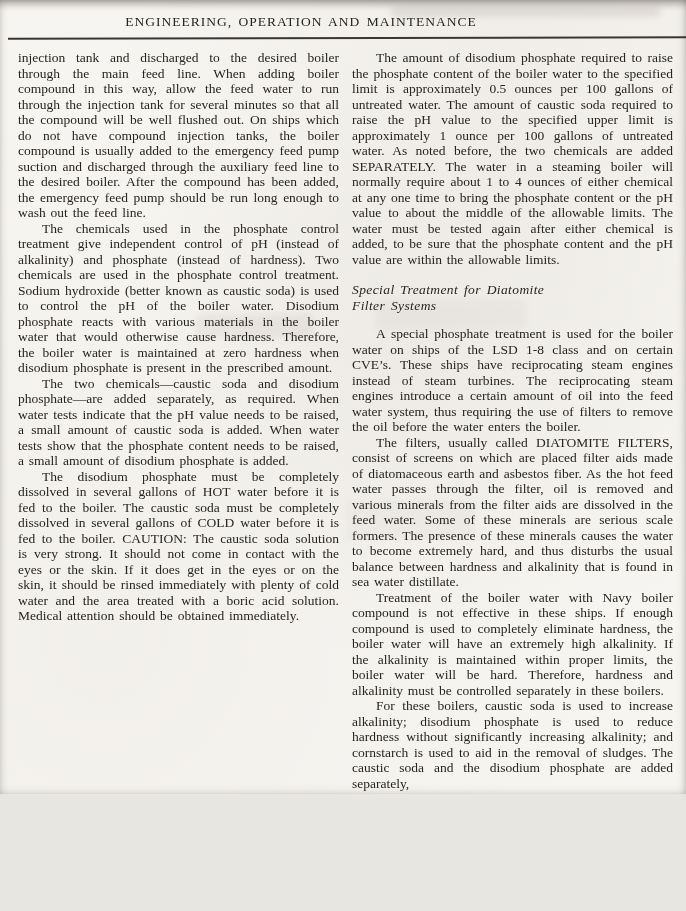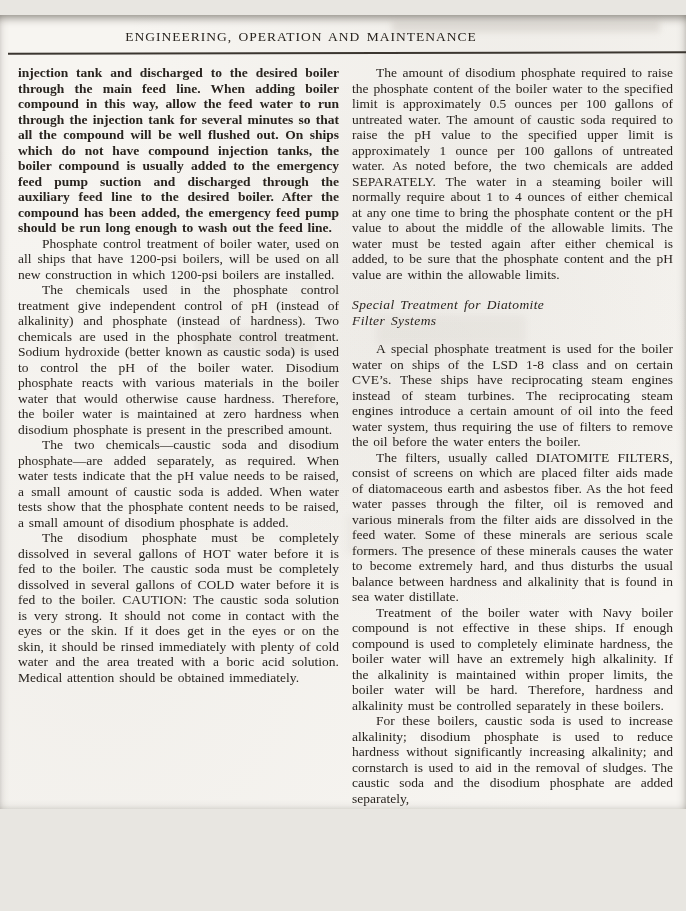--- a/index.html
+++ b/index.html
@@ -4,21 +4,21 @@
 <style>
   :root{
     --paper:#f7f5f1;
     --ink:#29241f;
     --rule:#3b3630;
   }
   html,body{margin:0;padding:0;background:#e8e6e1;}
   .page{
     position:relative;
     width:686px;height:794px;
-    margin:15px auto;
+    margin:0 auto;
     background-color:var(--paper);
     background-image:
       radial-gradient(ellipse at 75% 12%, rgba(120,112,100,0.06), transparent 55%),
       radial-gradient(ellipse at 15% 80%, rgba(120,112,100,0.04), transparent 60%),
       radial-gradient(ellipse at 60% 45%, rgba(130,122,110,0.05), transparent 50%);
     box-shadow:
       inset 0 10px 9px -7px rgba(95,90,82,.65),
       inset -7px 0 9px -7px rgba(95,90,82,.45),
       inset 7px 0 9px -7px rgba(95,90,82,.30),
       inset 0 -7px 9px -7px rgba(95,90,82,.25);
@@ -62,21 +62,21 @@
   .col{
     width:50%;
     font-size:13.5px;
     line-height:15.5px;
     text-align:justify;
     word-spacing:1.5px;
     hyphens:auto;
     -webkit-hyphens:auto;
   }
   .para{margin:0;text-indent:24px;}
-  .para.flush{text-indent:0;font-weight:bold;}
+  .para.flush{text-indent:0;}
   .subhead{
     margin:15px 0 13px;
     text-indent:0;
     text-align:left;
     white-space:pre-line;
     word-spacing:2px;
     letter-spacing:.4px;
     font-style:italic;
   }
   .page-number{
@@ -98,21 +98,20 @@
   <div class="ghost ghost-4"></div>
 
   <div class="running-header">ENGINEERING, OPERATION AND MAINTENANCE</div>
 
   <div class="header-rule"></div>
 
   <div class="columns">
 
     <div class="col">
       <p class="para flush">injection tank and discharged to the desired boiler through the main feed line. When adding boiler compound in this way, allow the feed water to run through the injection tank for several minutes so that all the compound will be well flushed out. On ships which do not have compound injection tanks, the boiler compound is usually added to the emergency feed pump suction and discharged through the auxiliary feed line to the desired boiler. After the compound has been added, the emergency feed pump should be run long enough to wash out the feed line.</p>
-      <p class="para">Phosphate control treatment of boiler water, used on all ships that have 1200-psi boilers, will be used on all new construction in which 1200-psi boilers are installed.</p>
       <p class="para">The chemicals used in the phosphate control treatment give independent control of pH (instead of alkalinity) and phosphate (instead of hardness). Two chemicals are used in the phosphate control treatment. Sodium hydroxide (better known as caustic soda) is used to control the pH of the boiler water. Disodium phosphate reacts with various materials in the boiler water that would otherwise cause hardness. Therefore, the boiler water is maintained at zero hardness when disodium phosphate is present in the prescribed amount.</p>
       <p class="para">The two chemicals—caustic soda and disodium phosphate—are added separately, as required. When water tests indicate that the pH value needs to be raised, a small amount of caustic soda is added. When water tests show that the phosphate content needs to be raised, a small amount of disodium phosphate is added.</p>
       <p class="para">The disodium phosphate must be completely dissolved in several gallons of HOT water before it is fed to the boiler. The caustic soda must be completely dissolved in several gallons of COLD water before it is fed to the boiler. CAUTION: The caustic soda solution is very strong. It should not come in contact with the eyes or the skin. If it does get in the eyes or on the skin, it should be rinsed immediately with plenty of cold water and the area treated with a boric acid solution. Medical attention should be obtained immediately.</p>
     </div>
 
     <div class="col">
       <p class="para">The amount of disodium phosphate required to raise the phosphate content of the boiler water to the specified limit is approximately 0.5 ounces per 100 gallons of untreated water. The amount of caustic soda required to raise the pH value to the specified upper limit is approximately 1 ounce per 100 gallons of untreated water. As noted before, the two chemicals are added SEPARATELY. The water in a steaming boiler will normally require about 1 to 4 ounces of either chemical at any one time to bring the phosphate content or the pH value to about the middle of the allowable limits. The water must be tested again after either chemical is added, to be sure that the phosphate content and the pH value are within the allowable limits.</p>
       <div class="subhead">Special Treatment for Diatomite
 Filter Systems</div>
       <p class="para">A special phosphate treatment is used for the boiler water on ships of the LSD 1-8 class and on certain CVE’s. These ships have reciprocating steam engines instead of steam turbines. The reciprocating steam engines introduce a certain amount of oil into the feed water system, thus requiring the use of filters to remove the oil before the water enters the boiler.</p>

